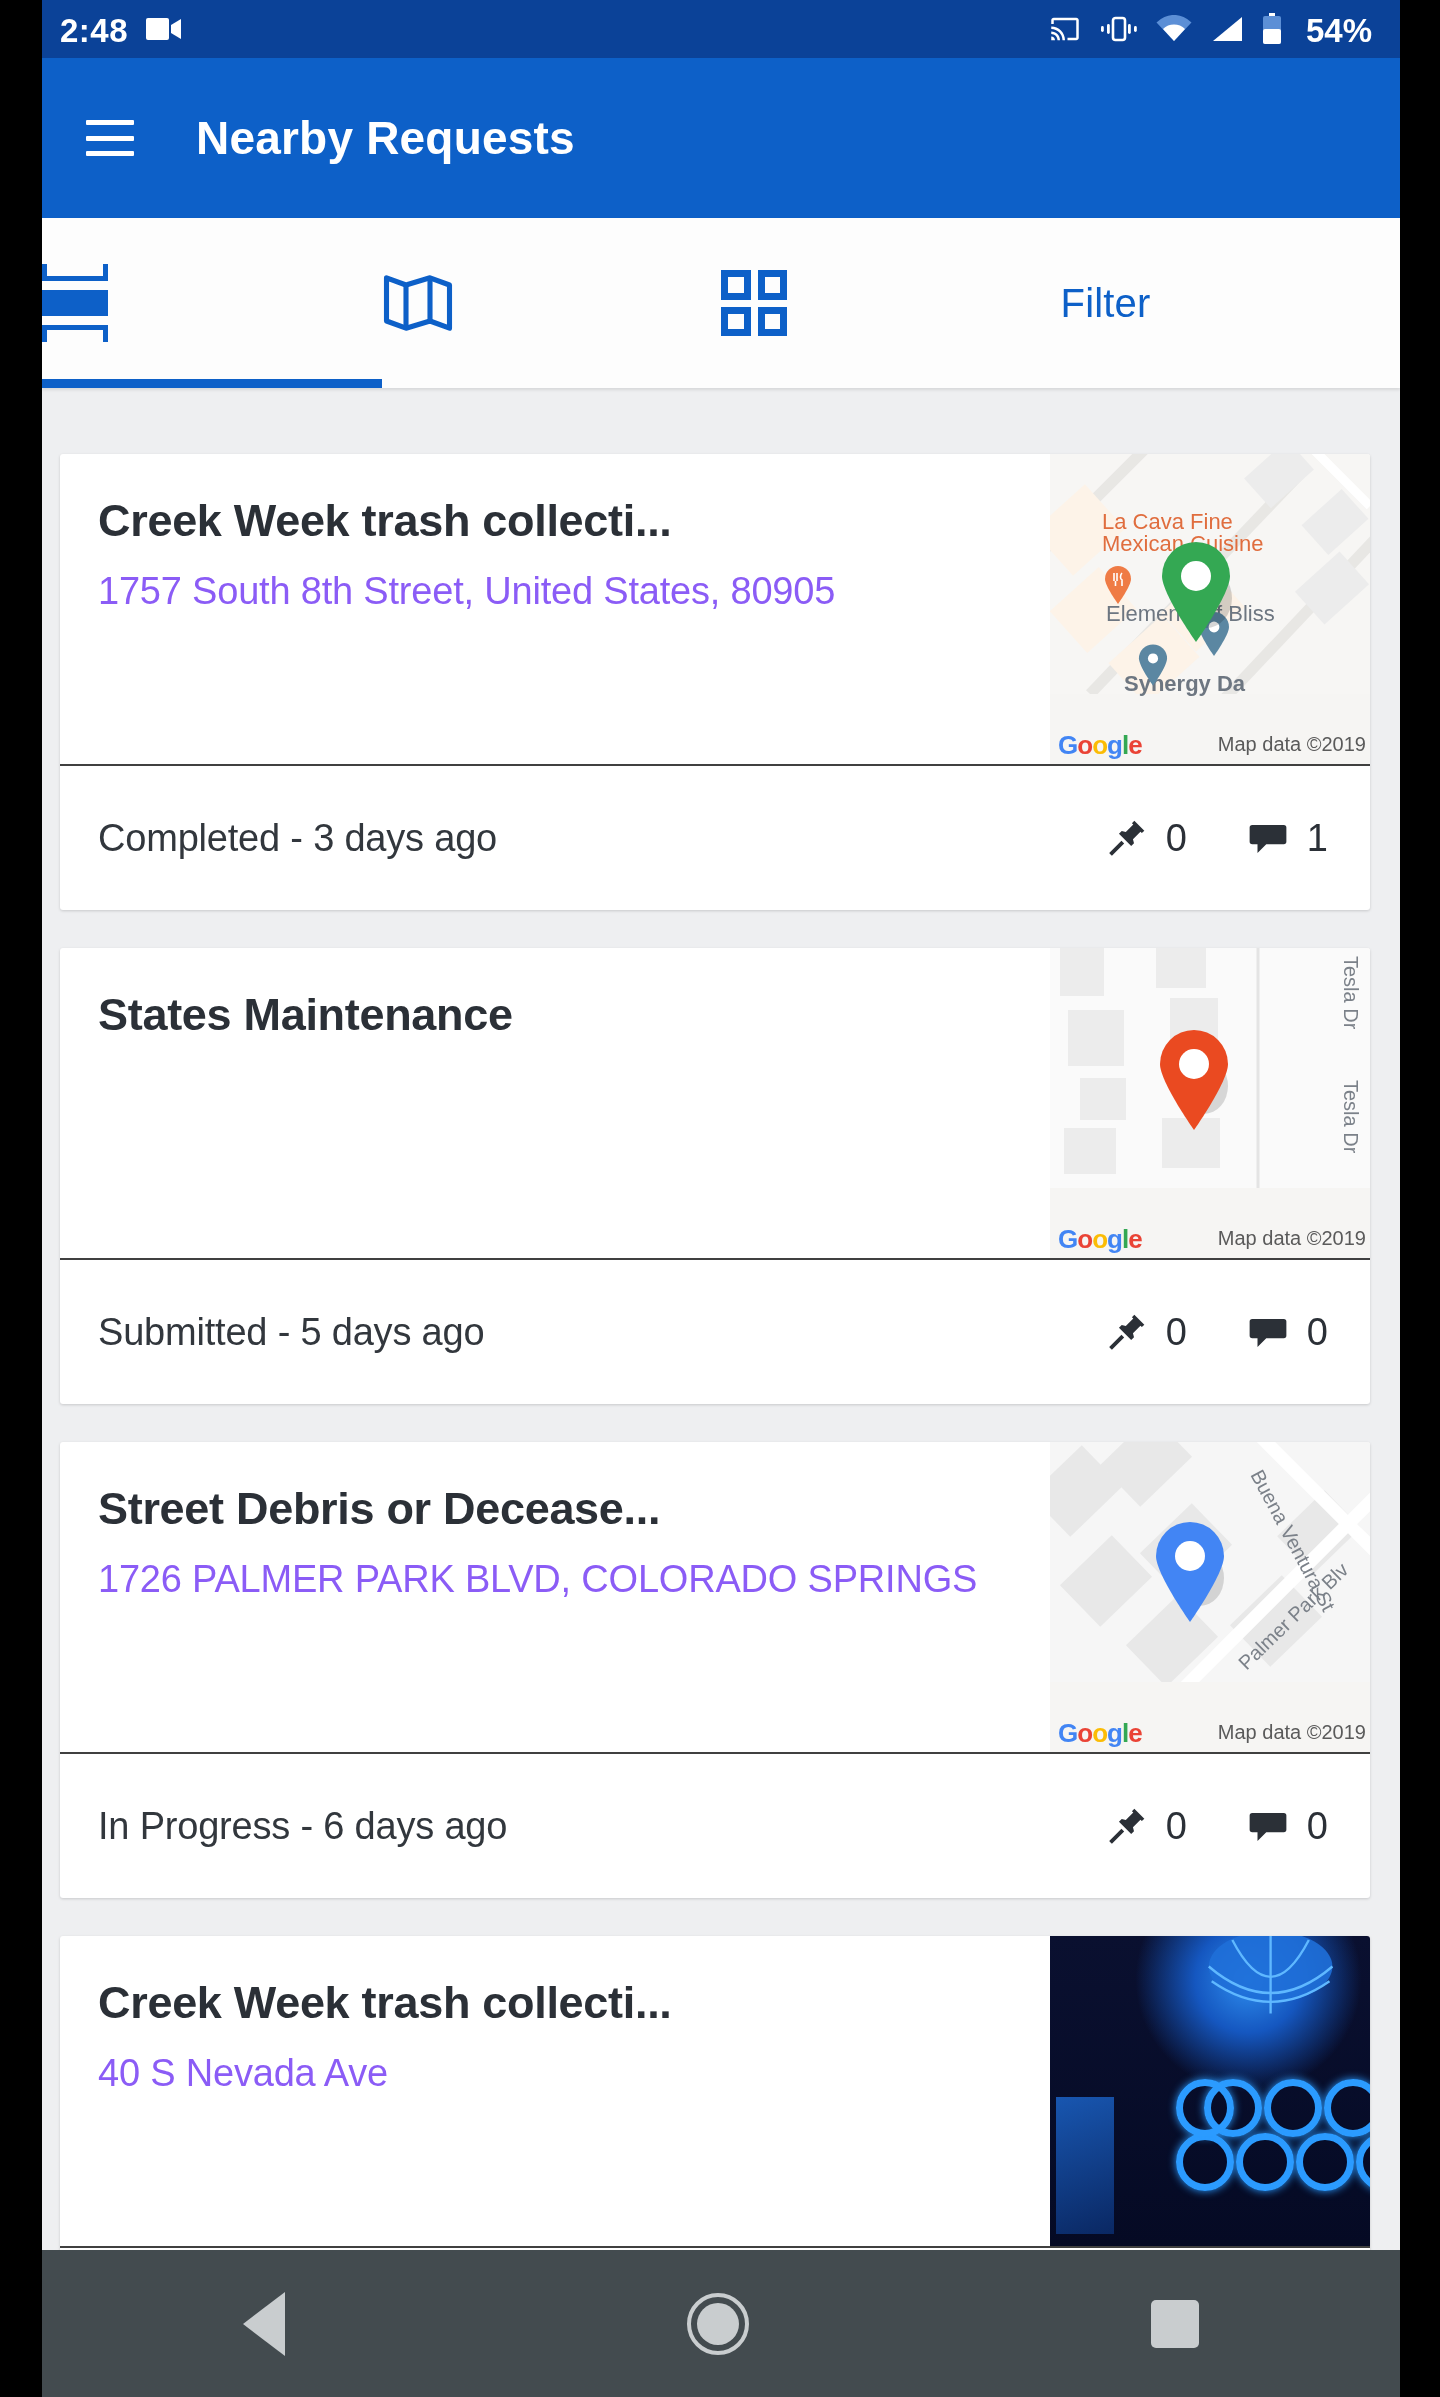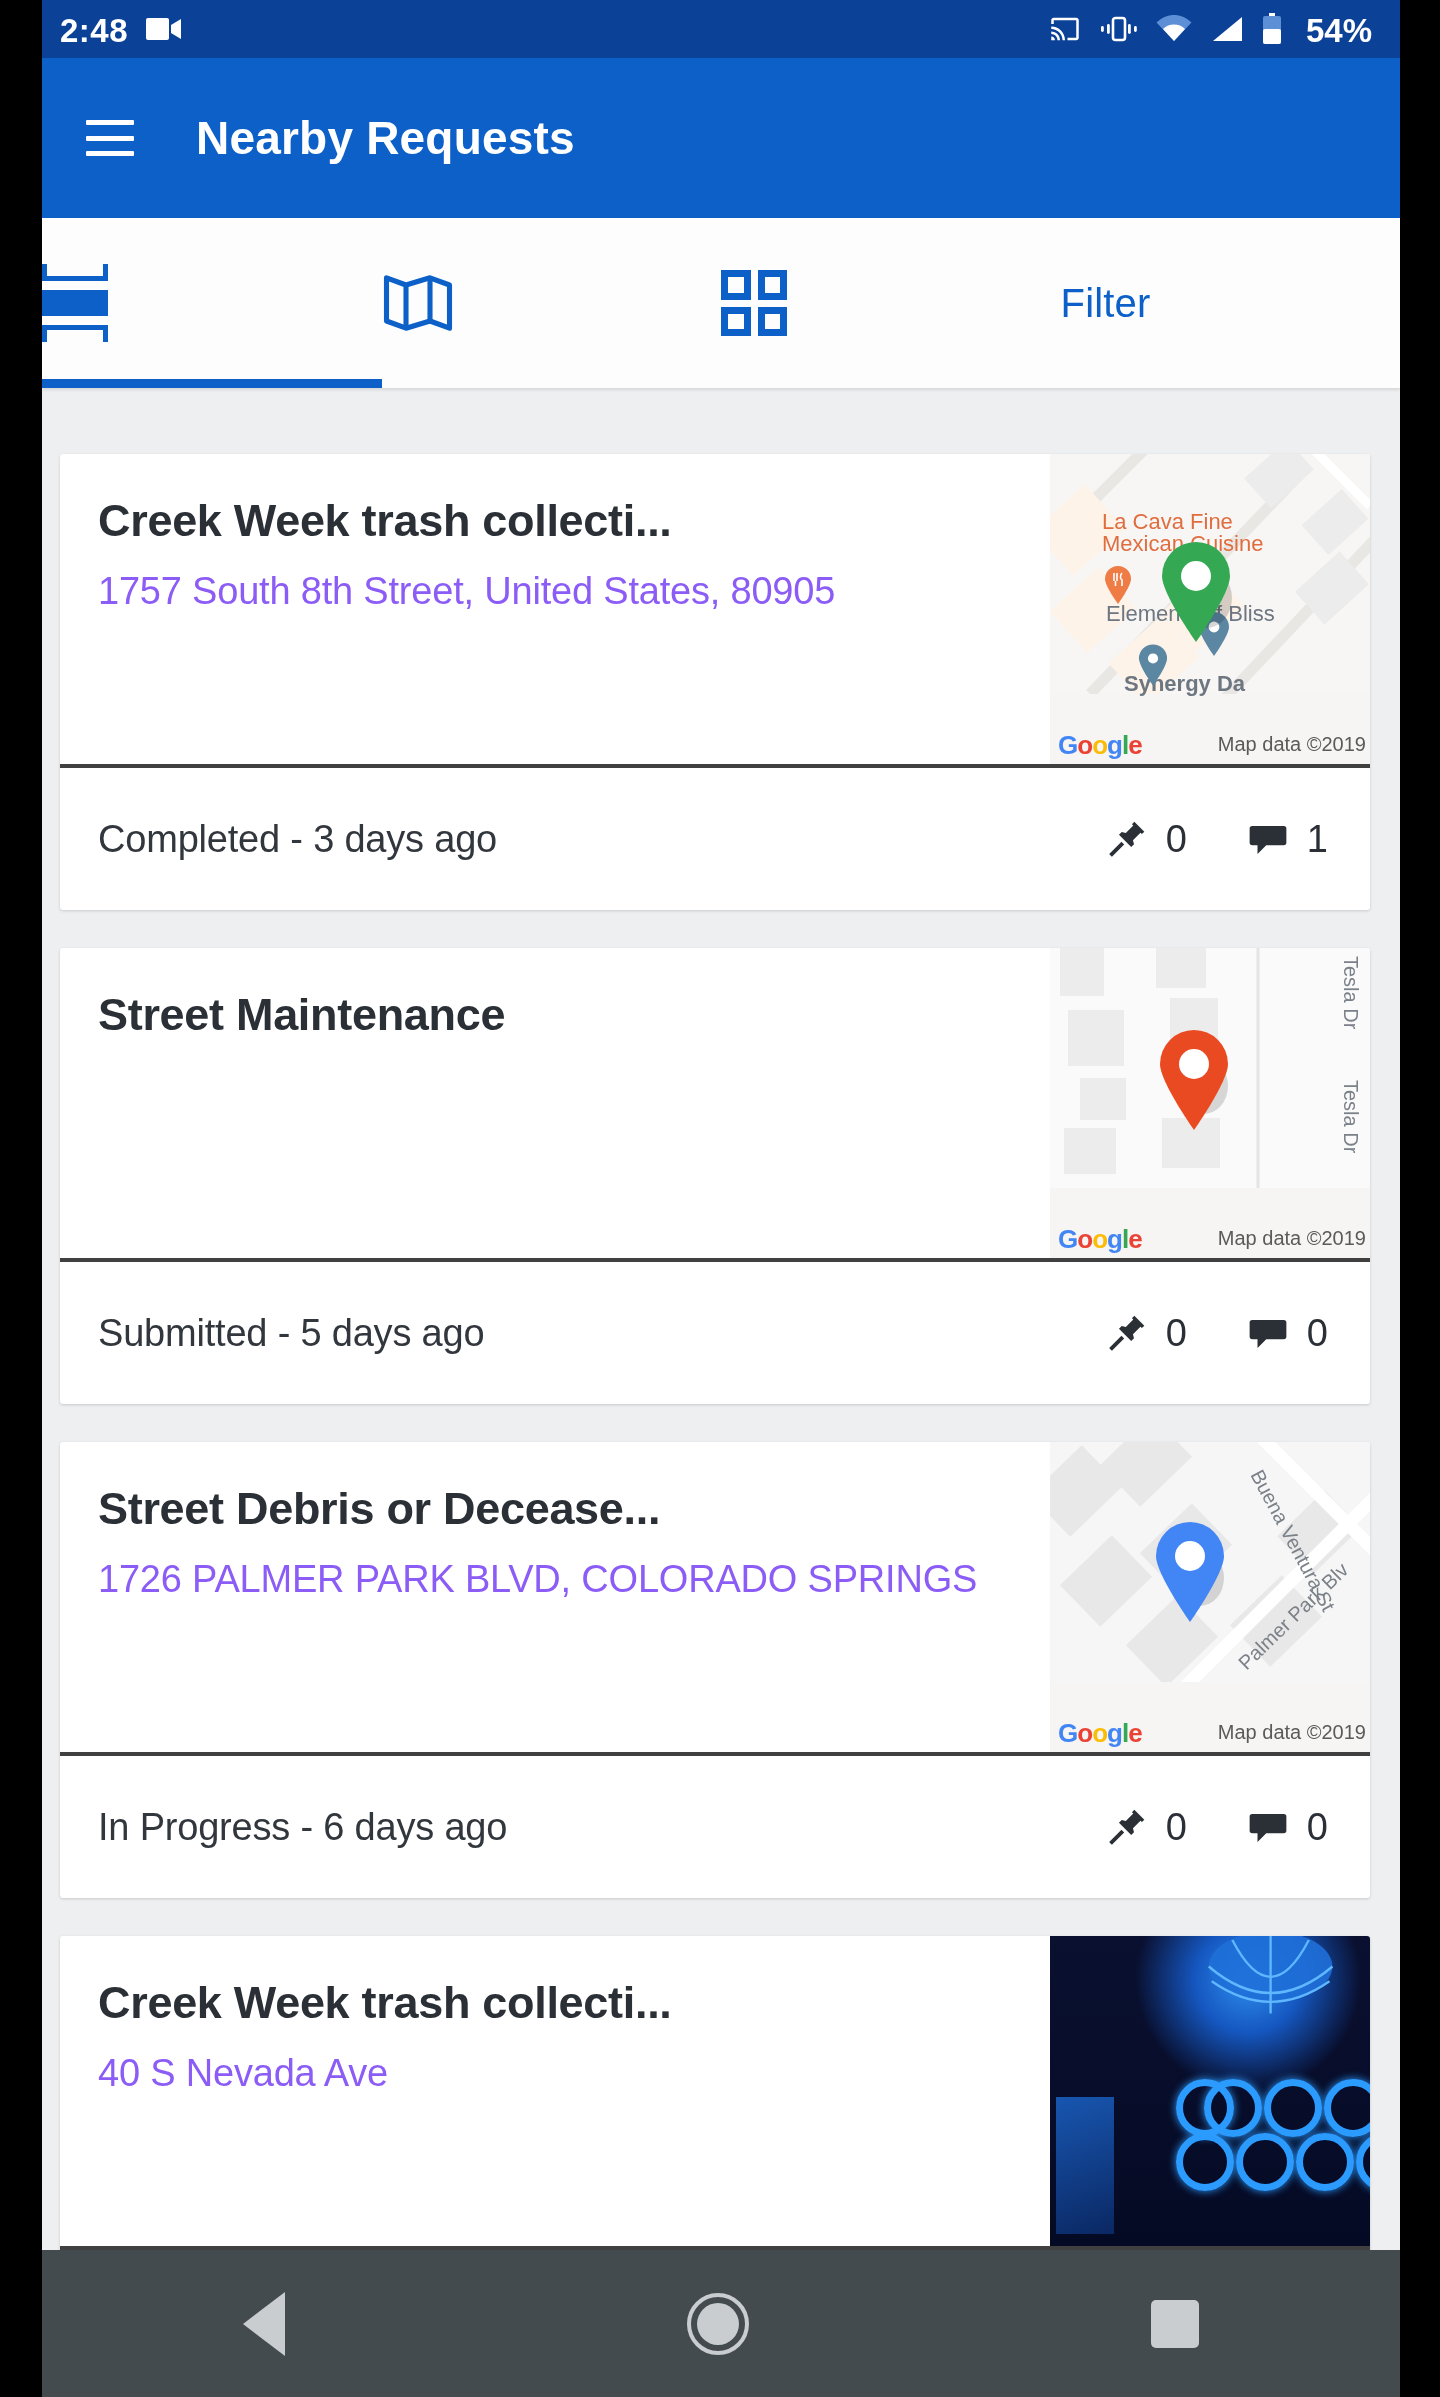--- a/index.html
+++ b/index.html
@@ -115,21 +115,21 @@
     letter-spacing:-.2px;
   }
   .card-addr.noloc { font-style:italic; color:#32373d; }
 
   .thumb {
     width:320px; flex:0 0 320px;
     position:relative; overflow:hidden;
     background:#f6f5f3;
   }
   .card-footer {
-    border-top:4px solid #404040;
+    border-top:2px solid #404040;
     height:146px;
     display:flex; align-items:center;
     padding:0 42px 0 38px;
   }
   .status-text { font-size:38px; color:#32373d; letter-spacing:-.2px; }
   .meta { margin-left:auto; display:flex; align-items:center; gap:60px; }
   .meta-item { display:flex; align-items:center; gap:18px; }
   .meta-num { font-size:38px; color:#2b3037; }
 
   
@@ -364,21 +364,21 @@
             </svg>
             <span class="meta-num">1</span>
           </div>
         </div>
       </div>
     </div>
 
     <div class="card">
       <div class="card-body">
         <div class="card-text">
-          <div class="card-title">Street Maintenance</div>
+          <div class="card-title">States Maintenance</div>
         </div>
         <div class="thumb">
           <svg class="map-canvas" viewBox="0 0 320 240" preserveAspectRatio="none">
             <rect width="320" height="240" fill="#fafafa"></rect>
             <g fill="#ececec">
               <rect x="10" y="0" width="44" height="48"></rect>
               <rect x="106" y="0" width="50" height="40"></rect>
               <rect x="18" y="62" width="56" height="56"></rect>
               <rect x="120" y="50" width="48" height="56"></rect>
               <rect x="30" y="130" width="46" height="42"></rect>

